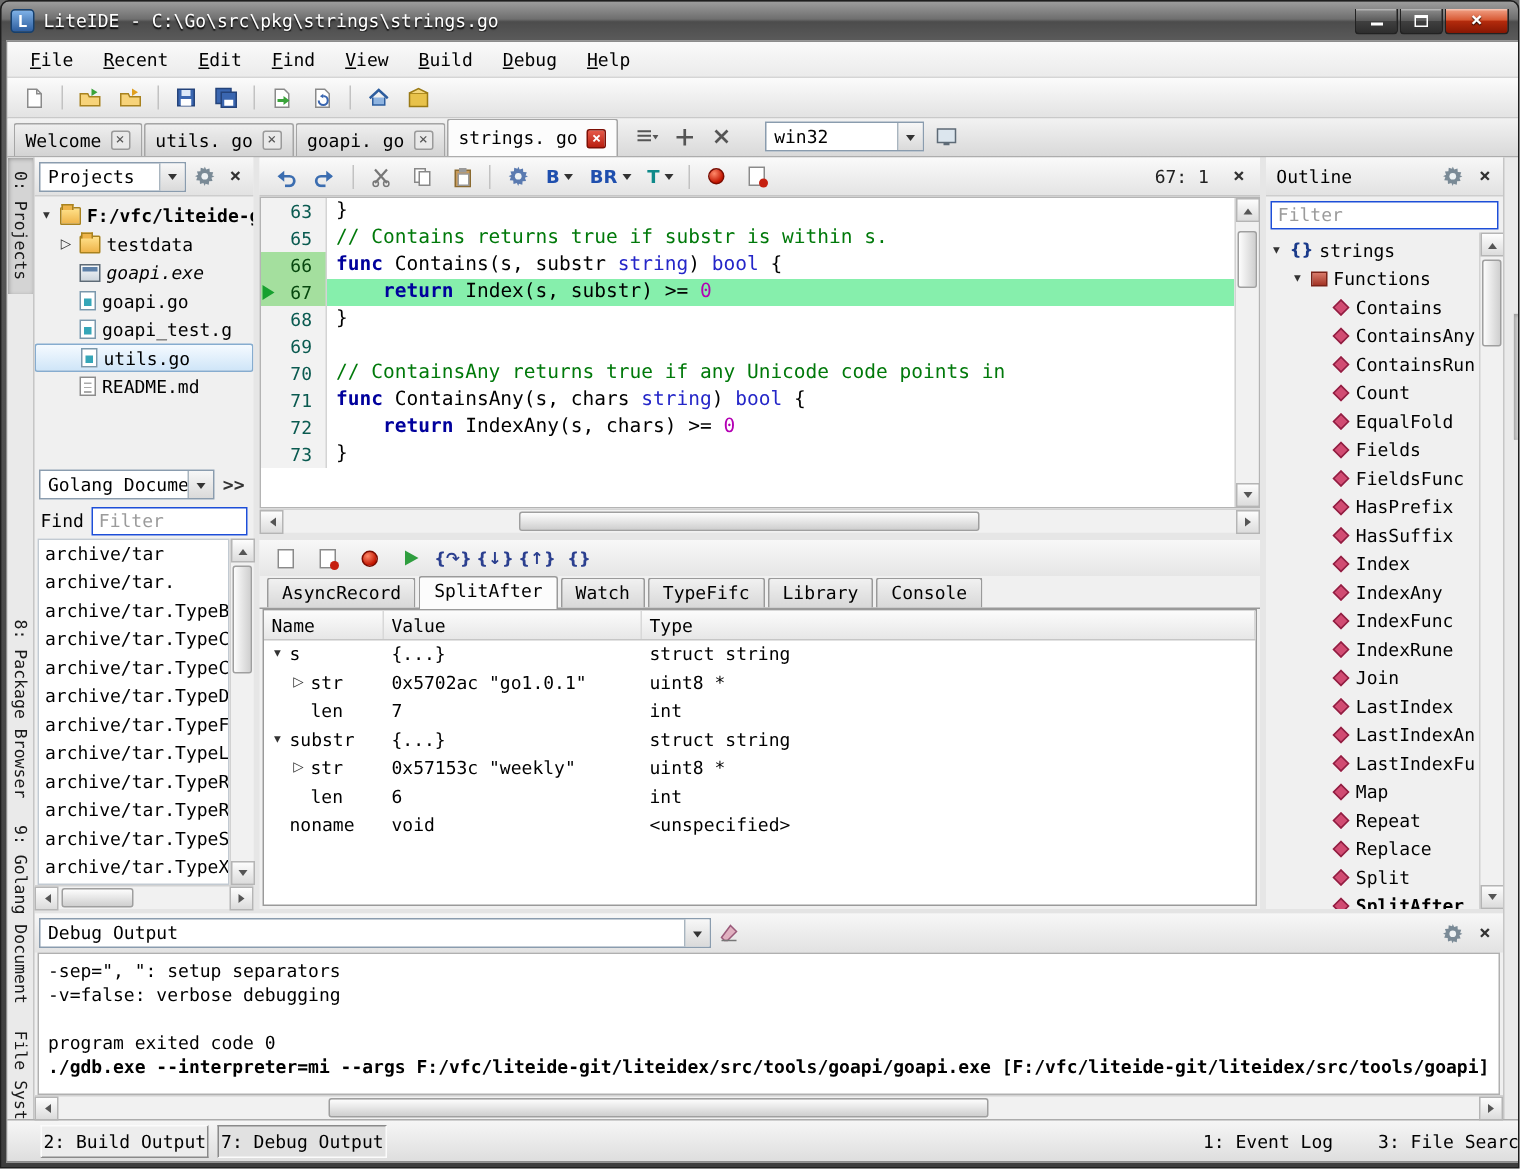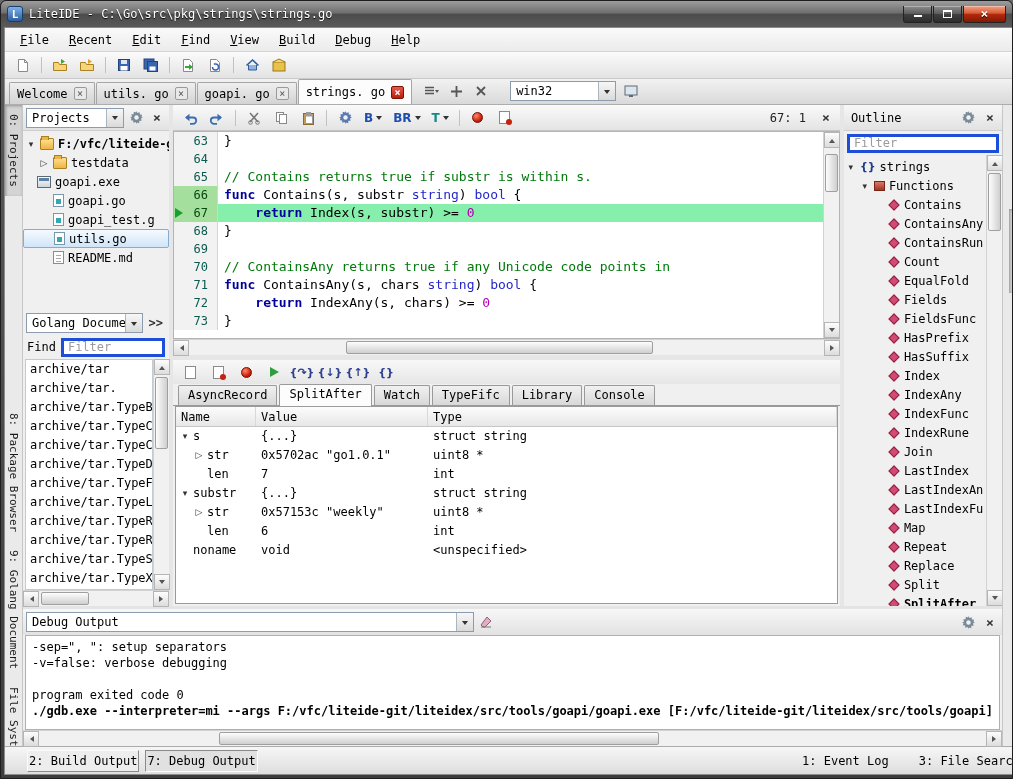--- a/index.html
+++ b/index.html
@@ -52,21 +52,21 @@
   .tab-tools { display:flex; align-items:center; gap:5px; margin-left:9px; margin-bottom:3px; }
   .tbtn { width:20px; height:18px; display:flex; align-items:center; justify-content:center; color:#555; font-weight:bold; }
 
   
   .combo { height:20px; background:#fff; border:1px solid #8a9cae; display:flex; align-items:center; padding-left:5px; }
   .combo-text { white-space:nowrap; overflow:hidden; }
   .arrow-btn { width:17px; align-self:stretch; margin-left:auto; flex:0 0 17px;
                background:linear-gradient(#f7f7f7,#dadada); border-left:1px solid #a9b5bf;
                display:flex; align-items:center; justify-content:center; }
   .cdn { width:0; height:0; border:3px solid transparent; border-top:4px solid #333; margin-top:4px; }
-  input { height:19px; border:3px solid #1d4ed8; padding:0 4px; font:12px "DejaVu Sans Mono", monospace; background:#fff; }
+  input { height:19px; border:1px solid #1d4ed8; padding:0 4px; font:12px "DejaVu Sans Mono", monospace; background:#fff; }
   input::placeholder { color:#9b9b9b; }
   .env-combo { width:106px; margin-left:14px; }
 
   
   .body-row { flex:1; display:flex; min-height:0; }
   .side-strip { background:#eaeaea; position:relative; overflow:hidden; display:flex; flex-direction:column; align-items:center; }
   .side-strip.left { flex:0 0 18px; border-right:1px solid #c6c6c6; }
   .side-strip.right { flex:0 0 30px; border-left:1px solid #c6c6c6; }
   .vtab { writing-mode:vertical-rl; font-size:11px; padding:9px 2px; color:#1a1a1a; white-space:nowrap; }
   .vtab.active { background:#d4d4d4; box-shadow:inset 1px 1px 3px rgba(0,0,0,.3); }
@@ -377,21 +377,21 @@
                   <div class="tree-row" style="padding-left: 3px;">
                     <span class="expander">▾</span>
                     <span class="fsicon icon-folder-open"></span>
                     <span class="tree-label bold">F:/vfc/liteide-g</span>
                   </div>
                   <div class="tree-row" style="padding-left: 16px;">
                     <span class="expander">▷</span>
                     <span class="fsicon icon-folder"></span>
                     <span class="tree-label">testdata</span>
                   </div>
-                  <div class="tree-row" style="">
+                  <div class="tree-row" style="padding-left: 16px; font-style: italic;">
                     <span class="expander"></span>
                     <span class="fsicon icon-exe-file"></span>
                     <span class="tree-label">goapi.exe</span>
                   </div>
                   <div class="tree-row" style="padding-left: 16px;">
                     <span class="expander"></span>
                     <span class="fsicon icon-go-file"></span>
                     <span class="tree-label">goapi.go</span>
                   </div>
                   <div class="tree-row" style="padding-left: 16px;">
@@ -524,24 +524,20 @@
                   </span>
                 <span class="cursor-pos">67: 1</span>
                 <span class="hbtn close-x">×</span>
               </div>
 
               <div class="editor-wrap">
                 <div id="editor">
                     <div class="code-row">
                       <span class="gutter-cell">63</span>
                       <span class="code-cell"><span class="sy-p">}</span></span>
-                    </div>
-                    <div class="code-row">
-                      <span class="gutter-cell">64</span>
-                      <span class="code-cell"></span>
                     </div>
                     <div class="code-row">
                       <span class="gutter-cell">65</span>
                       <span class="code-cell"><span class="sy-cm">// Contains returns true if substr is within s.</span></span>
                     </div>
                     <div class="code-row">
                       <span class="gutter-cell marked">66</span>
                       <span class="code-cell"><span class="sy-kw">func</span><span class="sy-p"> Contains(s, substr </span><span class="sy-ty">string</span><span class="sy-p">) </span><span class="sy-ty">bool</span><span class="sy-p"> {</span></span>
                     </div>
                     <div class="code-row current">

